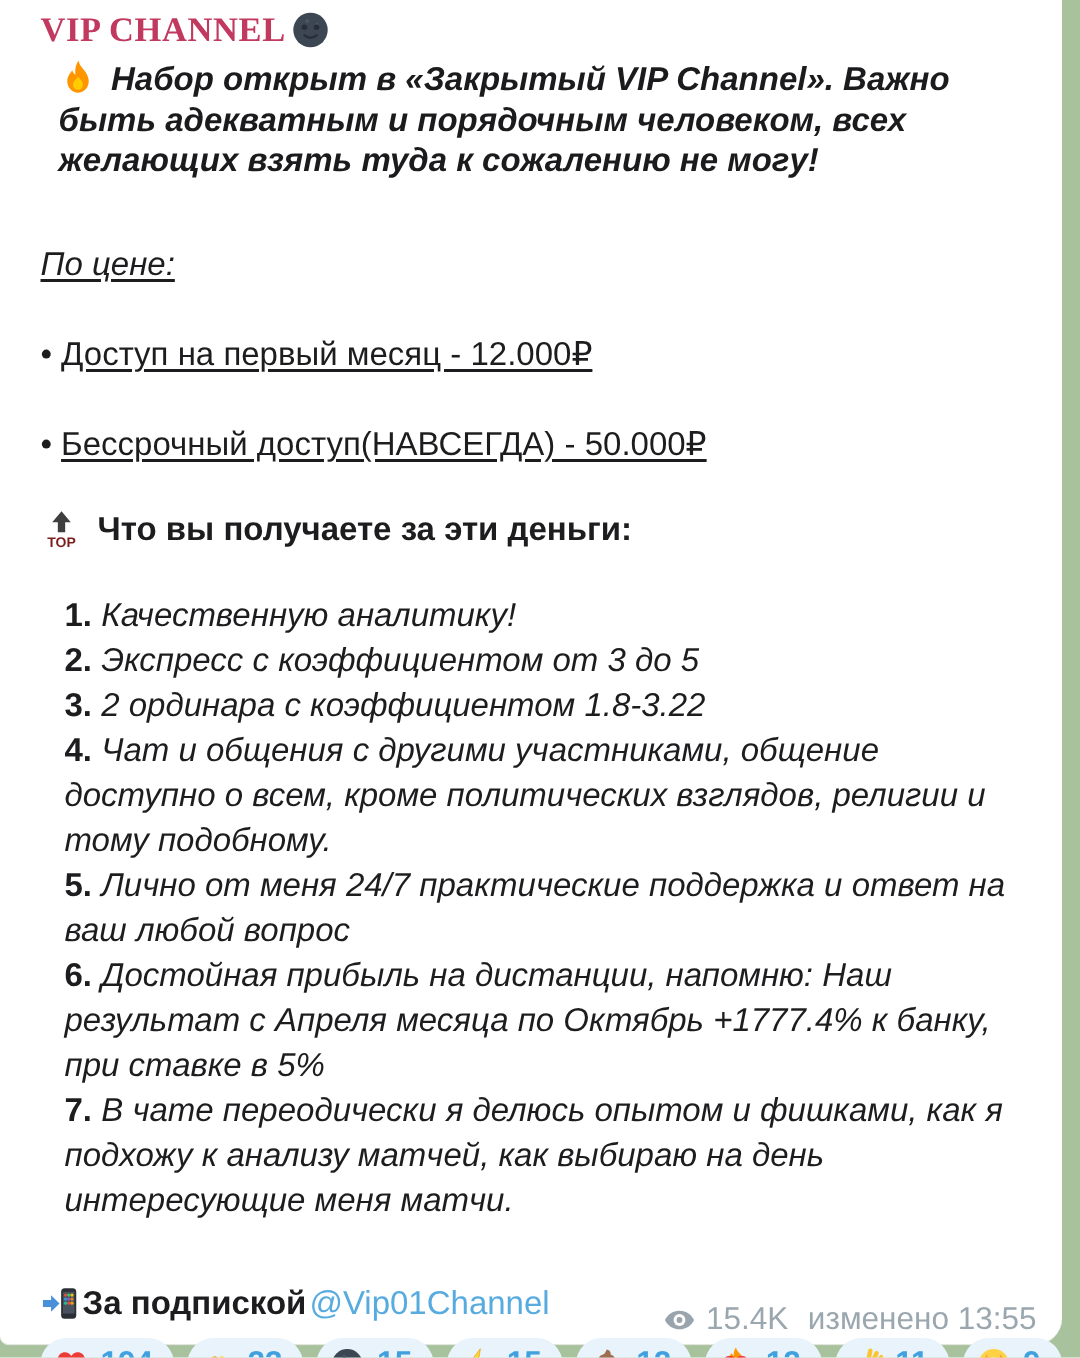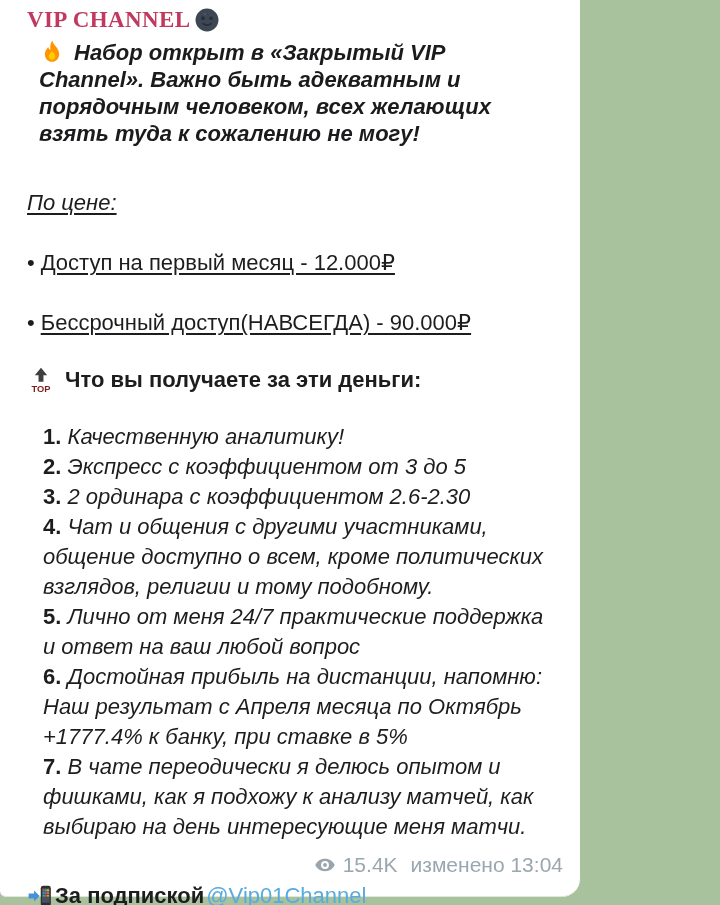--- a/index.html
+++ b/index.html
@@ -3,21 +3,21 @@
 <meta charset="utf-8">
 <style>
   html,body{margin:0;padding:0;}
   body{
     width:720px;height:905px;overflow:hidden;position:relative;
     background:#a7c29c;
     font-family:"Liberation Sans","DejaVu Sans",sans-serif;
     -webkit-font-smoothing:antialiased;
   }
   .bubble{
-    position:absolute;top:0;left:0;width:580px;height:897px;
+    position:absolute;top:0;left:0;width:708px;height:897px;
     background:#ffffff;border-radius:0 0 18px 6px;
     box-sizing:border-box;
     border-bottom:1px solid #e2e6df;
   }
   .content{padding:4px 30px 0 27px;color:#1d1d1f;}
   .title-row{display:flex;align-items:center;gap:3px;height:32px;}
   .channel-title{
     font-family:"Liberation Serif","DejaVu Serif",serif;
     font-weight:bold;font-size:23px;color:#c1395f;letter-spacing:.4px;
   }
@@ -47,21 +47,21 @@
   .subscribe a{color:#58abdf;text-decoration:none;font-weight:normal;}
   .reactions{margin-top:7px;}
   .rx-row{display:flex;gap:9px;margin-top:8px;}
   .pill{
     display:inline-flex;align-items:center;gap:8px;
     background:#e8f3fb;border-radius:17px;height:34px;
     padding:0 14px 0 9px;cursor:pointer;border:none;
   }
   .pill .cnt{font-size:21px;font-weight:bold;color:#41a0de;}
   .footer{
-    position:absolute;right:17px;bottom:19px;
+    position:absolute;right:17px;bottom:4px;
     display:flex;align-items:center;gap:7px;
     color:#9aa7af;font-size:21px;
   }
   .footer .views{margin-right:6px;}
 </style>
 </head>
 <body>
 
 <svg width="0" height="0" style="position:absolute">
   <defs>
@@ -169,34 +169,34 @@
 
     <div class="price-heading">
       <span class="u">По цене:</span>
     </div>
 
     <div class="price-line">
       <span class="bullet">•</span><span class="u">Доступ на первый месяц - 12.000₽</span>
     </div>
 
     <div class="price-line">
-      <span class="bullet">•</span><span class="u">Бессрочный доступ(НАВСЕГДА) - 90.000₽</span>
+      <span class="bullet">•</span><span class="u">Бессрочный доступ(НАВСЕГДА) - 50.000₽</span>
     </div>
 
     <div class="benefits-heading">
       <svg class="emoji em28">
           <use href="#i-top"></use>
         </svg>
       <span>Что вы получаете за эти деньги:</span>
     </div>
 
     <div class="benefits">
       <div class="benefit"><span class="num">1.</span> <span class="txt">Качественную аналитику!</span></div>
       <div class="benefit"><span class="num">2.</span> <span class="txt">Экспресс с коэффициентом от 3 до 5</span></div>
-      <div class="benefit"><span class="num">3.</span> <span class="txt">2 ординара с коэффициентом 2.6-2.30</span></div>
+      <div class="benefit"><span class="num">3.</span> <span class="txt">2 ординара с коэффициентом 1.8-3.22</span></div>
       <div class="benefit"><span class="num">4.</span> <span class="txt">Чат и общения с другими участниками, общение доступно о всем, кроме политических взглядов, религии и тому подобному.</span></div>
       <div class="benefit"><span class="num">5.</span> <span class="txt">Лично от меня 24/7 практические поддержка и ответ на ваш любой вопрос</span></div>
       <div class="benefit"><span class="num">6.</span> <span class="txt">Достойная прибыль на дистанции, напомню: Наш результат с Апреля месяца по Октябрь +1777.4% к банку, при ставке в 5%</span></div>
       <div class="benefit"><span class="num">7.</span> <span class="txt">В чате переодически я делюсь опытом и фишками, как я подхожу к анализу матчей, как выбираю на день интересующие меня матчи.</span></div>
     </div>
 
     <div class="subscribe">
       <svg class="emoji em26">
           <use href="#i-phone"></use>
         </svg>
@@ -258,15 +258,15 @@
 
     </div>
 
   </div>
 
   <div class="footer">
     <svg class="emoji em22">
         <use href="#i-eye"></use>
       </svg>
     <span class="views">15.4K</span>
-    <span>изменено 13:04</span>
+    <span>изменено 13:55</span>
   </div>
 </div>
 
 </body></html>

